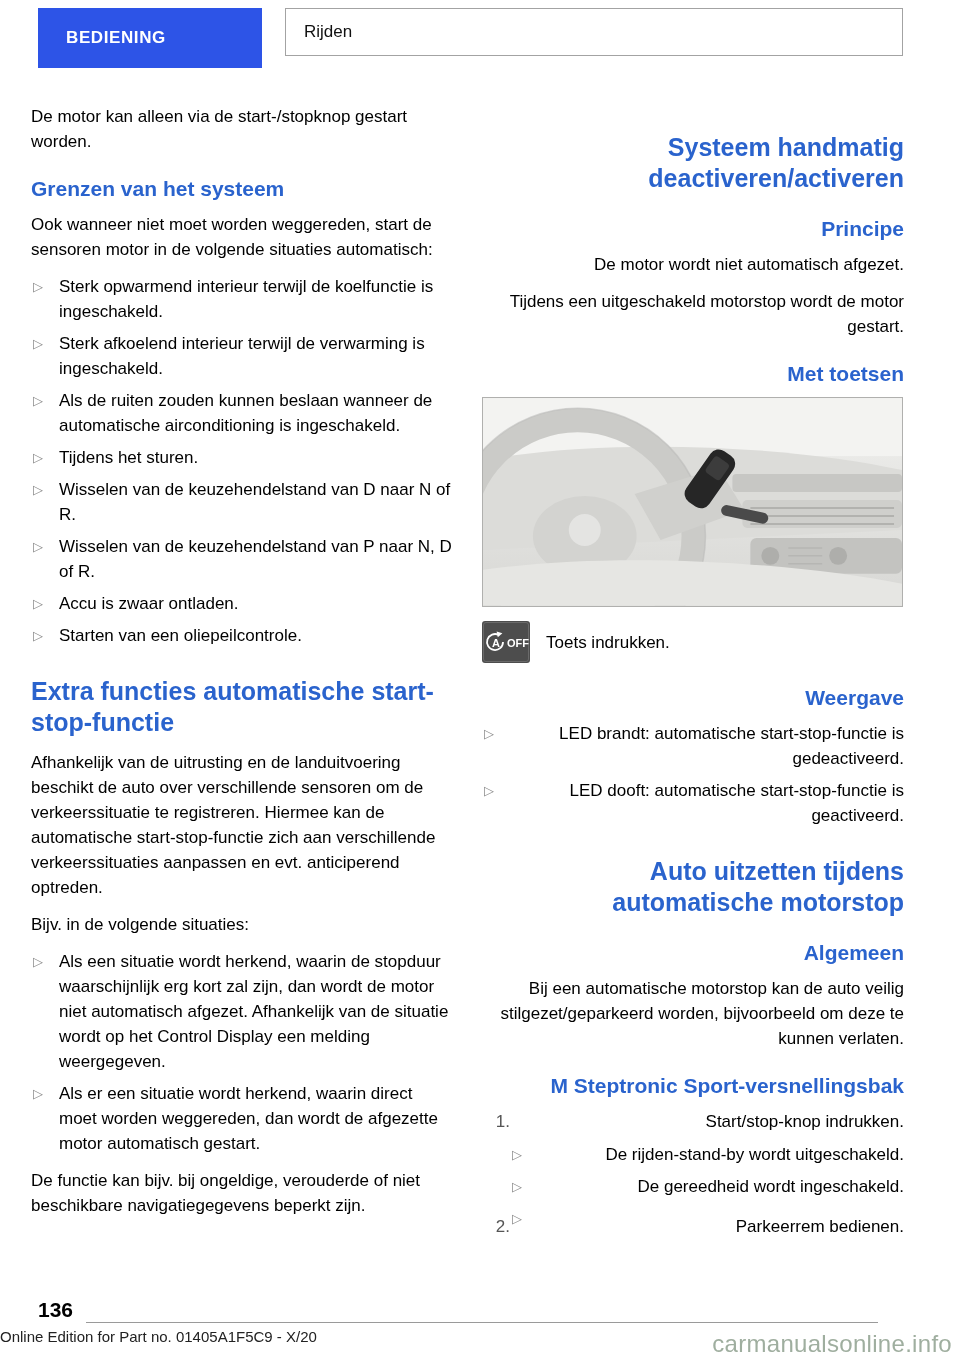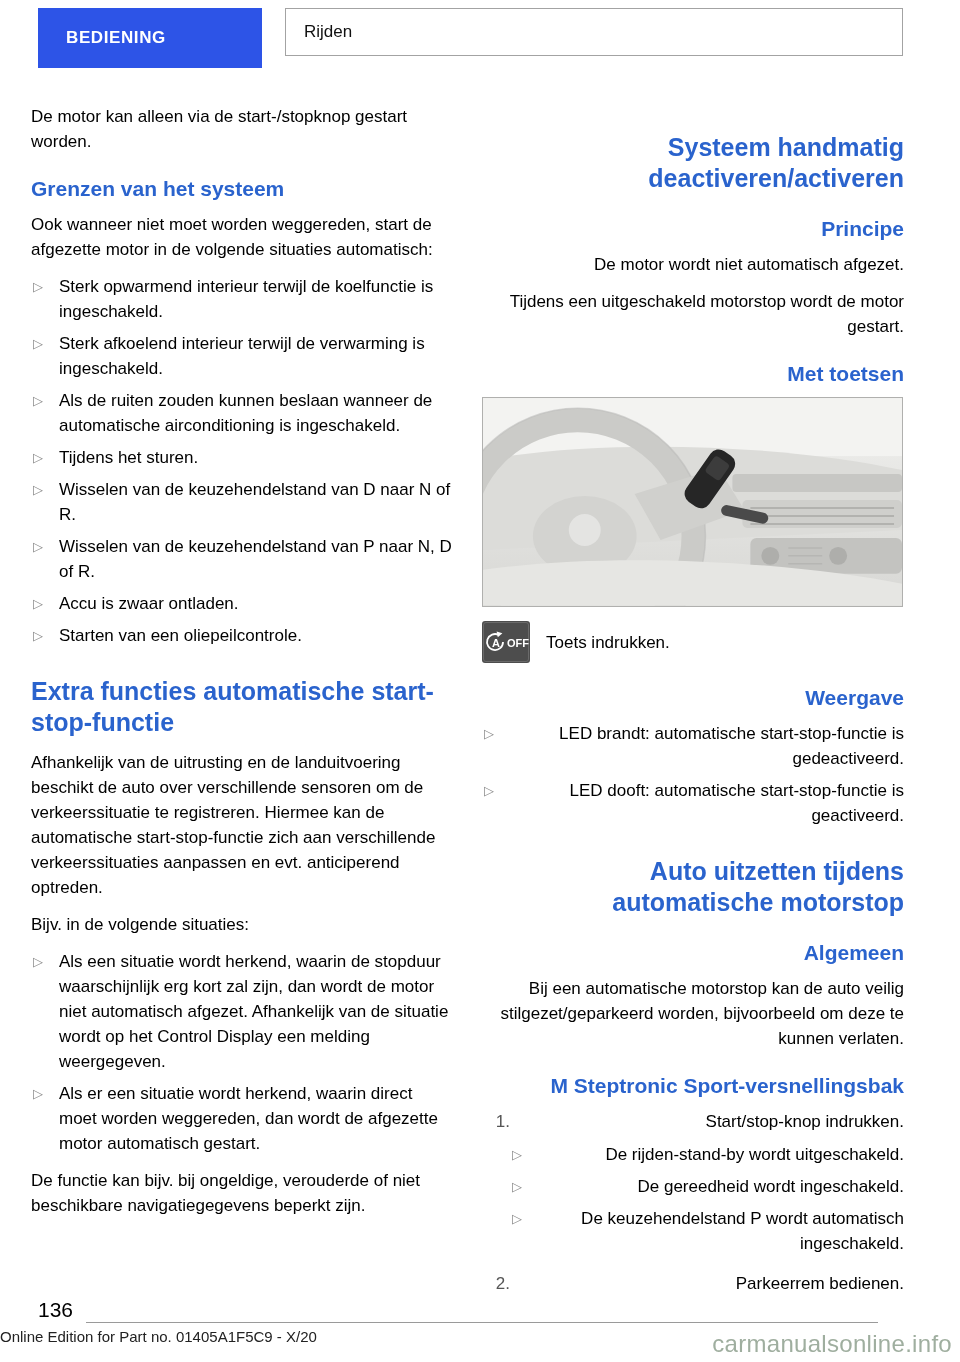--- a/index.html
+++ b/index.html
@@ -56,41 +56,41 @@
   figure.photo {
     margin:6px 0 14px 0; width:421px; height:210px;
     border:1px solid #b0b0ae; background:#e8e8e6; overflow:hidden;
   }
   figure.photo svg { display:block; width:100%; height:100%; }
 
   .icon-row { display:flex; align-items:center; gap:16px; margin:12px 0 10px 0; }
   .icon-row svg { display:block; flex:none; }
 
   
-  .page-number { position:absolute; left:38px; top:1298px; font-size:21px; font-weight:normal; }
+  .page-number { position:absolute; left:38px; top:1298px; font-size:21px; font-weight:bold; }
   .footer-rule { position:absolute; left:86px; right:82px; top:1322px; border-top:1px solid #9a9a9a; }
   .edition-note { position:absolute; left:0; right:0; top:1328px; text-align:left; font-size:15px; color:#222; }
   .watermark { position:absolute; right:8px; top:1330px; font-size:24px; color:var(--watermark-color); letter-spacing:.3px; }
 </style>
 </head>
 <body style="--accent-box: #2d54e7; --accent-heading: #2a63cd; --bullet-color: #8a8a8a; --watermark-color: #9fae9f;">
 
 <div class="page">
 
   <div class="chapter-tab">
     <span>BEDIENING</span>
   </div>
   <div class="section-box">
     <span>Rijden</span>
   </div>
 
   <div class="col col-left">
       <p>De motor kan alleen via de start-/stopknop gestart worden.</p>
       <h3 class="h2">Grenzen van het systeem</h3>
-      <p>Ook wanneer niet moet worden weggereden, start de afgezette motor in de volgende situaties automatisch:</p>
+      <p>Ook wanneer niet moet worden weggereden, start de sensoren motor in de volgende situaties automatisch:</p>
       <ul class="bullets">
         <li><span class="tri">▷</span><span>Sterk opwarmend interieur terwijl de koelfunctie is ingeschakeld.</span></li>
         <li><span class="tri">▷</span><span>Sterk afkoelend interieur terwijl de verwarming is ingeschakeld.</span></li>
         <li><span class="tri">▷</span><span>Als de ruiten zouden kunnen beslaan wanneer de automatische airconditioning is ingeschakeld.</span></li>
         <li><span class="tri">▷</span><span>Tijdens het sturen.</span></li>
         <li><span class="tri">▷</span><span>Wisselen van de keuzehendelstand van D naar N of R.</span></li>
         <li><span class="tri">▷</span><span>Wisselen van de keuzehendelstand van P naar N, D of R.</span></li>
         <li><span class="tri">▷</span><span>Accu is zwaar ontladen.</span></li>
         <li><span class="tri">▷</span><span>Starten van een oliepeilcontrole.</span></li>
       </ul>
@@ -169,21 +169,21 @@
       <p>Bij een automatische motorstop kan de auto veilig stilgezet/geparkeerd worden, bijvoorbeeld om deze te kunnen verlaten.</p>
       <h3 class="h2">M Steptronic Sport-versnellingsbak</h3>
       <ol class="numbered">
         <li>
           <span class="num">1.</span>
           <div class="li-body">
             <div>Start/stop-knop indrukken.</div>
             <ul class="bullets">
               <li><span class="tri">▷</span><span>De rijden-stand-by wordt uitgeschakeld.</span></li>
               <li><span class="tri">▷</span><span>De gereedheid wordt ingeschakeld.</span></li>
-              <li><span class="tri">▷</span><span>De keuzehendelstand P wordt automatisch ingeschakeld.</span></li>
+              <li><span class="tri">▷</span></li>
             </ul>
           </div>
         </li>
         <li>
           <span class="num">2.</span>
           <div class="li-body">
             <div>Parkeerrem bedienen.</div>
           </div>
         </li>
       </ol>

